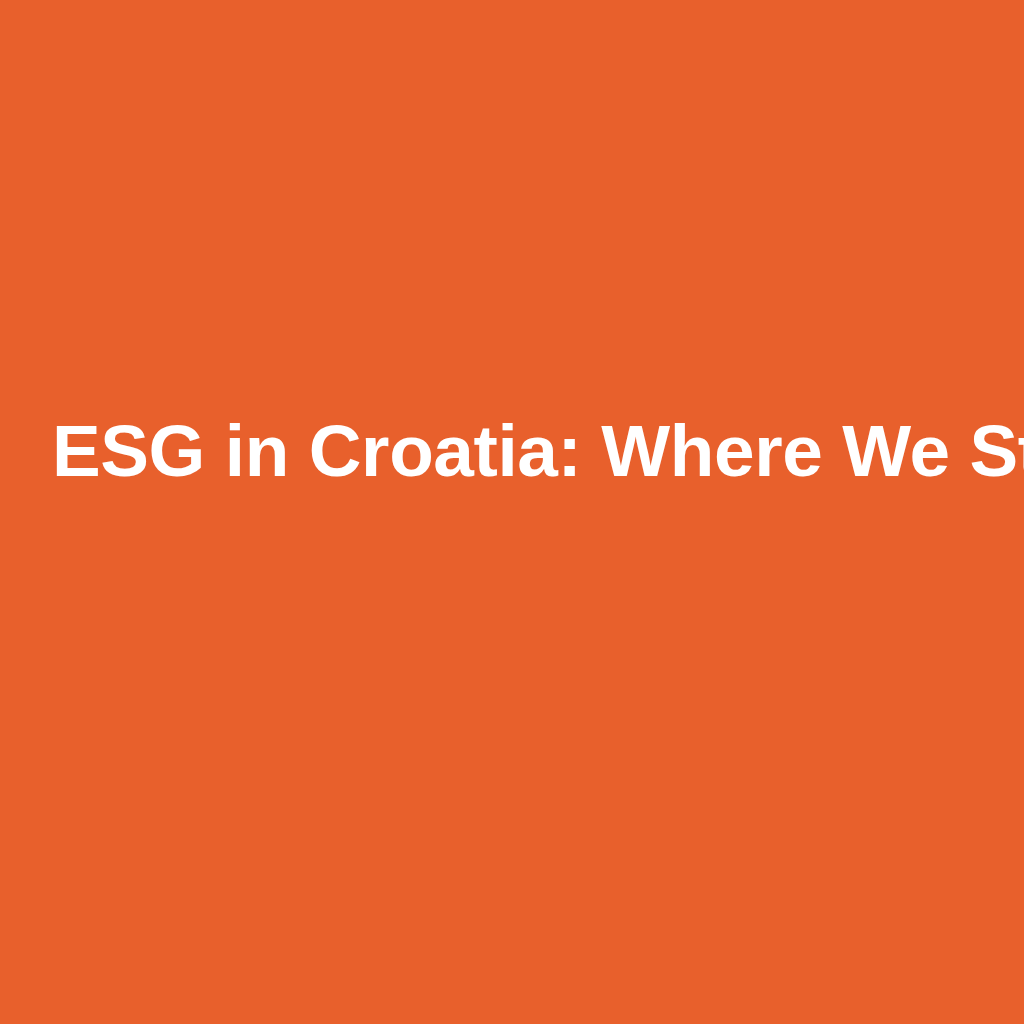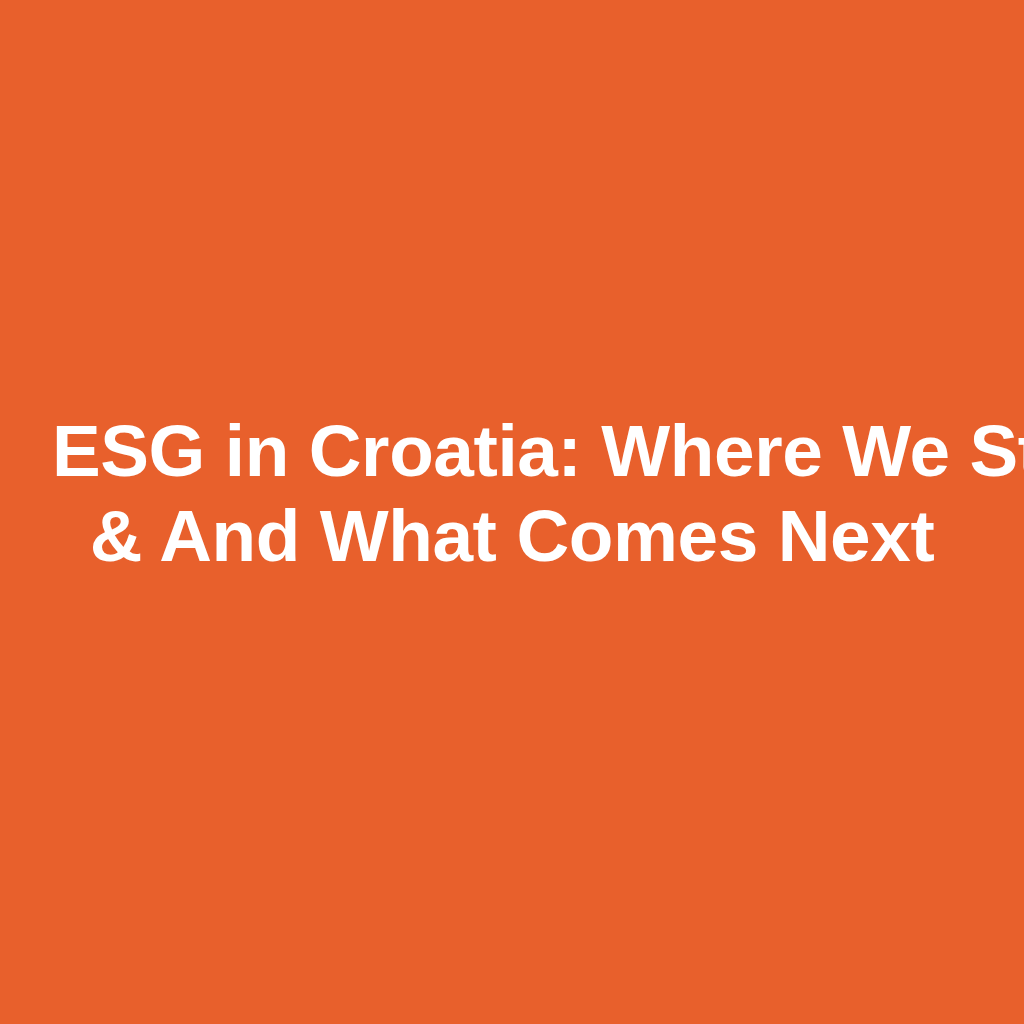--- a/index.html
+++ b/index.html
@@ -53,17 +53,16 @@
 </style>
 </head>
 <body>
 
 <div class="banner">
 
   <div class="title-block">
 
     <span class="title-line">ESG in Croatia: Where We Stand</span>
 
-    <span class="title-line">&amp; And What Comes Next</span>
 
   </div>
 
 </div>
 
 </body></html>

